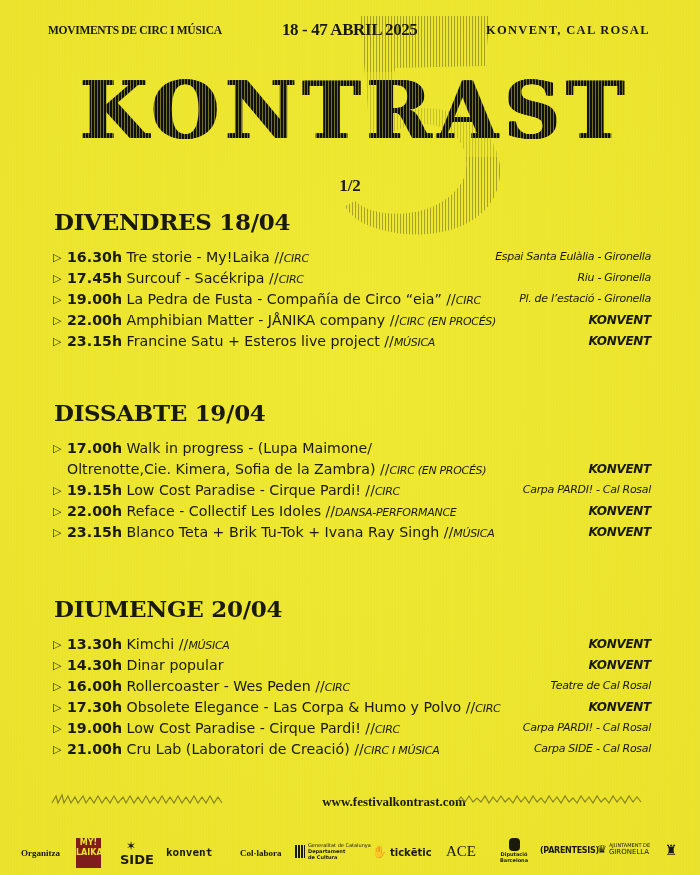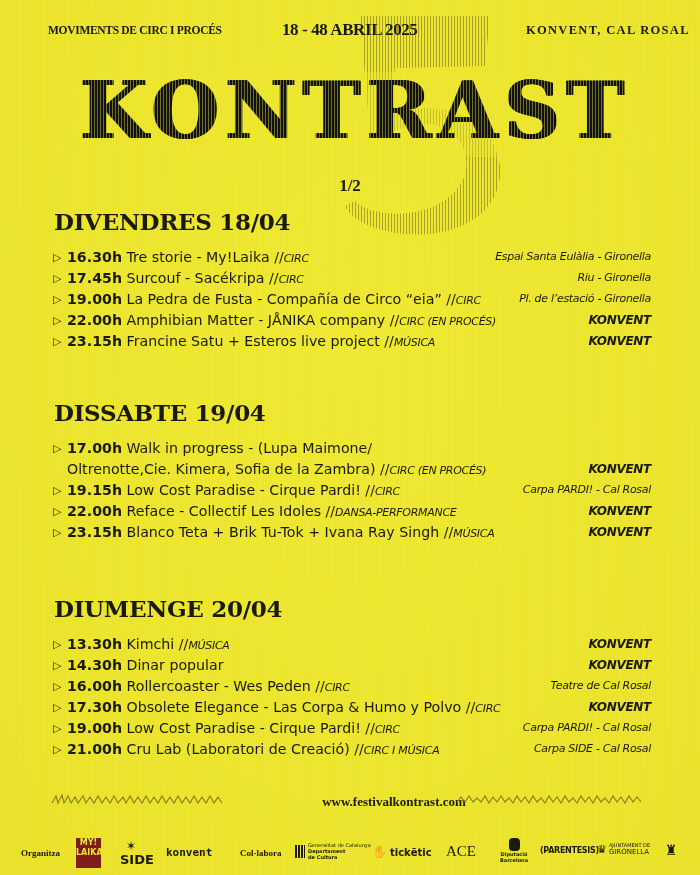--- a/index.html
+++ b/index.html
@@ -8,21 +8,21 @@
     background:#ece62b;
     background-image:
       repeating-linear-gradient(90deg, rgba(255,255,200,0.05) 0 1px, transparent 1px 3px),
       radial-gradient(ellipse at 50% 40%, #efe830 0%, #e9e229 100%);
     color:#1a1a0a;
     font-family:"DejaVu Sans", sans-serif;
   }
   .topbar { position:absolute; top:20px; left:0; width:700px; height:22px; }
   .topbar .left { position:absolute; left:48px; top:4px; font-family:"Liberation Serif", serif; font-weight:bold; font-size:11.5px; letter-spacing:-0.3px; }
   .topbar .mid { position:absolute; left:282px; top:0px; font-family:"Liberation Serif", serif; font-weight:bold; font-size:17px; letter-spacing:-0.4px; }
-  .topbar .right { position:absolute; left:486px; top:3px; font-family:"Liberation Serif", serif; font-weight:bold; font-size:12.5px; letter-spacing:1.3px;margin-left:40px; }
+  .topbar .right { position:absolute; left:486px; top:3px; font-family:"Liberation Serif", serif; font-weight:bold; font-size:12.5px; letter-spacing:1.3px; }
 
   .five { position:absolute; left:325px; top:6px; width:180px; height:235px; pointer-events:none; }
 
   .title {
     position:absolute; left:50px; top:72px; width:610px; text-align:center;
     font-family:"DejaVu Serif", serif; font-weight:bold; font-size:78px; letter-spacing:6px;
     color:#111;
     text-shadow: 1px 0 0 #111, -1px 0 0 #111;
     line-height:1;
   }
@@ -54,22 +54,22 @@
 <svg class="five" viewBox="0 0 180 235">
   <defs>
     <pattern id="hatch" width="3" height="6" patternUnits="userSpaceOnUse">
       <rect x="0" y="0" width="1" height="6" fill="#8f8a22" opacity="0.75"></rect>
     </pattern>
   </defs>
   <path d="M35 10 L165 10 L160 60 L70 62 L62 110 C110 90 170 110 175 160 C178 210 130 232 80 228 C40 224 25 210 20 200 L30 195 C50 215 120 215 140 170 C150 130 110 105 70 125 L45 128 Z" fill="url(#hatch)"></path>
 </svg>
 
 <div class="topbar">
-  <span class="left">MOVIMENTS DE CIRC I PROCÉS</span>
-  <span class="mid">18 - 48 ABRIL 2025</span>
+  <span class="left">MOVIMENTS DE CIRC I MÚSICA</span>
+  <span class="mid">18 - 47 ABRIL 2025</span>
   <span class="right">KONVENT, CAL ROSAL</span>
 </div>
 
 <div class="title">KONTRAST</div>
 <div class="title-hatch"></div>
 <div class="part">1/2</div>
 
 <div class="day-head" style="top:208px;">DIVENDRES 18/04</div>
 
 <div class="event" style="top:247px;">

